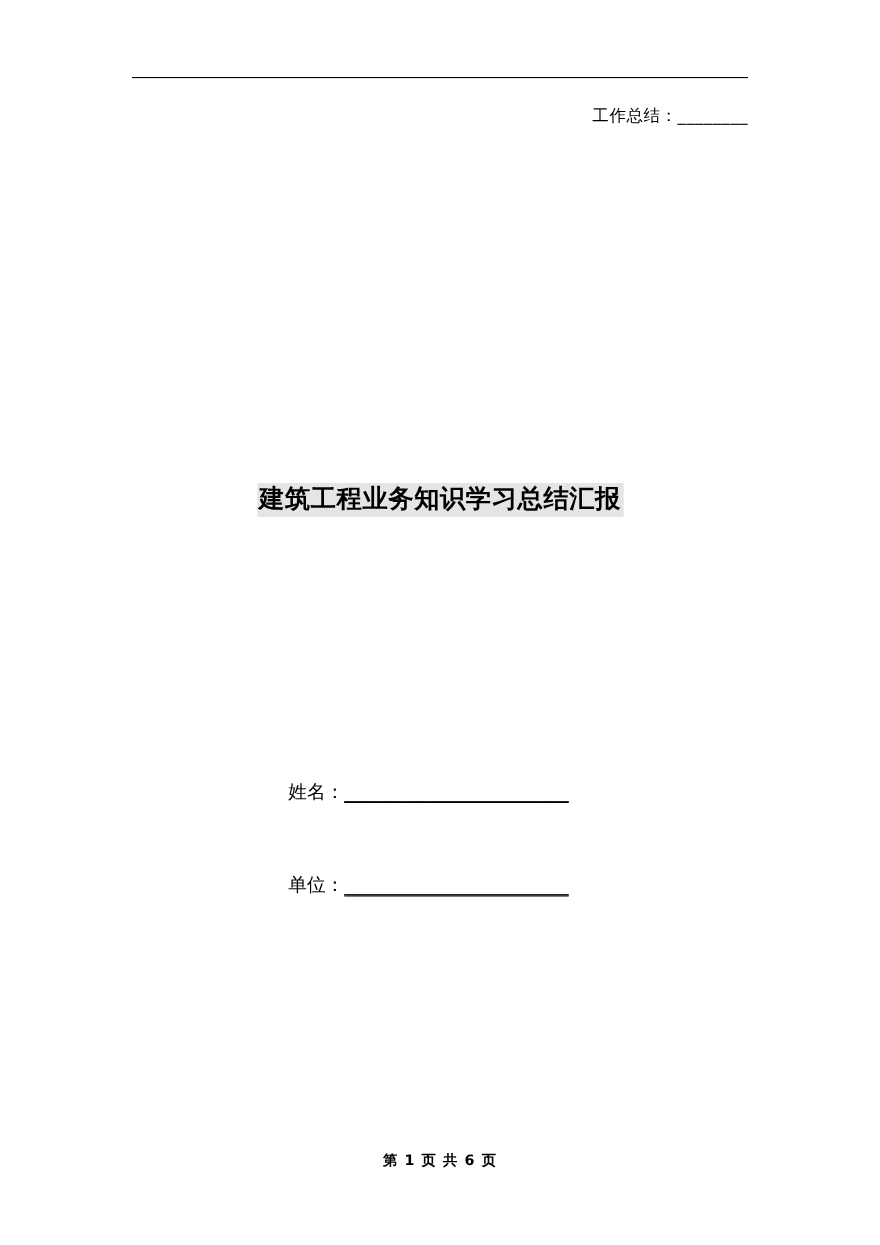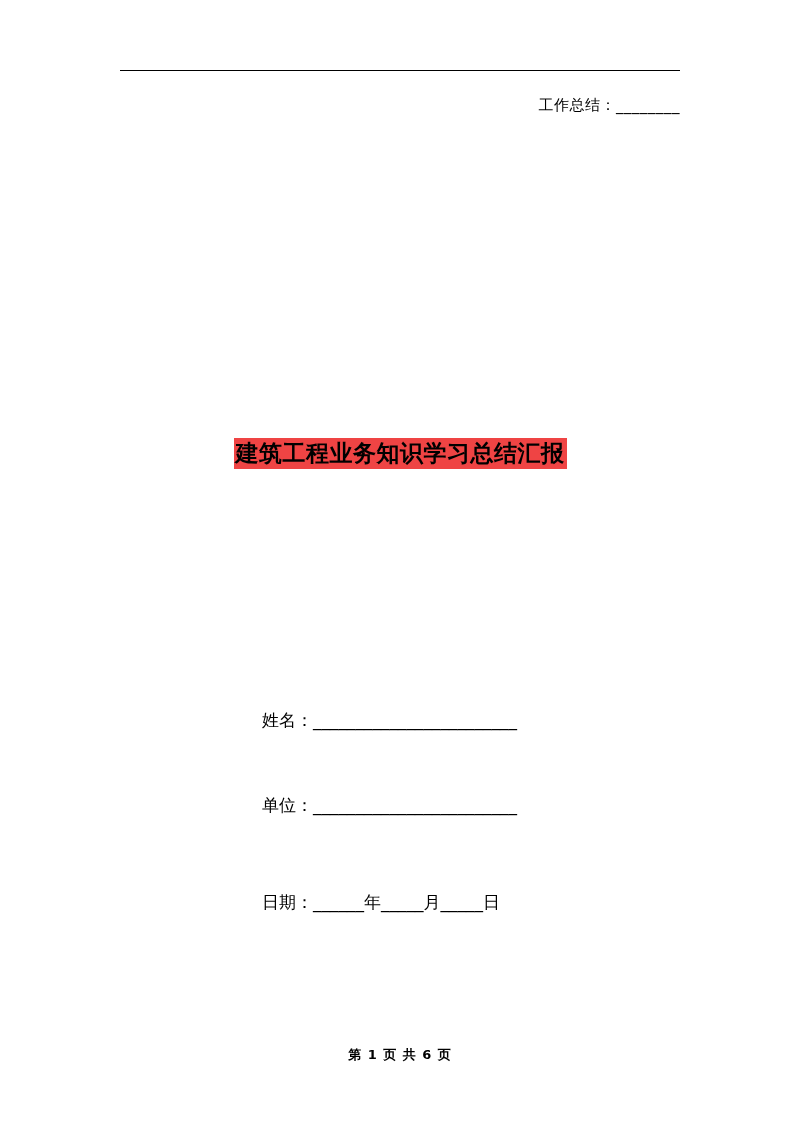--- a/index.html
+++ b/index.html
@@ -48,21 +48,21 @@
     left: 0;
     top: 438px;
     width: 800px;
     text-align: center;
     font-size: 23px;
     font-weight: bold;
     font-family: "DejaVu Sans", "Liberation Sans", sans-serif;
     letter-spacing: 0.5px;
   }
   .doc-title .hl {
-    background: #ef4444;
+    background: #e5e5e5;
     padding: 2px 2px 3px 2px;
   }
   
   .fields {
     position: absolute;
     left: 262px;
     top: 712px;
     width: 420px;
   }
   .field-row {
@@ -71,20 +71,21 @@
     white-space: nowrap;
     line-height: 1.0;
   }
   .field-row.name { margin-bottom: 68px; }
   .field-row.unit { margin-bottom: 80px; }
   .field-label {
     display: inline-block;
   }
   .field-line {
     display: inline-block;
+    text-decoration: underline;
     text-underline-offset: 4px;
   }
   .date-seg {
     display: inline-block;
   }
   
   .footer {
     position: absolute;
     left: 0;
     top: 1046px;
@@ -112,21 +113,18 @@
   <div class="fields">
 
     <div class="field-row name">
       <span class="field-label">姓名：</span><span class="field-line">________________________</span>
     </div>
 
     <div class="field-row unit">
       <span class="field-label">单位：</span><span class="field-line">________________________</span>
     </div>
 
-    <div class="field-row date">
-      <span class="field-label">日期：</span><span class="date-seg">______</span><span class="date-seg">年</span><span class="date-seg">_____</span><span class="date-seg">月</span><span class="date-seg">_____</span><span class="date-seg">日</span>
-    </div>
 
   </div>
 
   <div class="footer">第 1 页 共 6 页</div>
 
 </div>
 
 </body></html>

